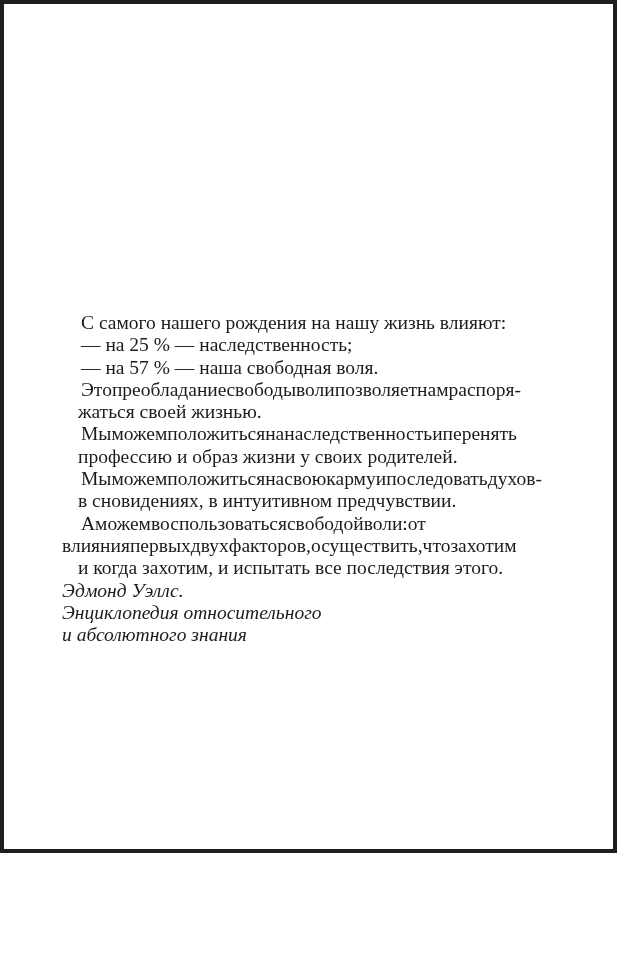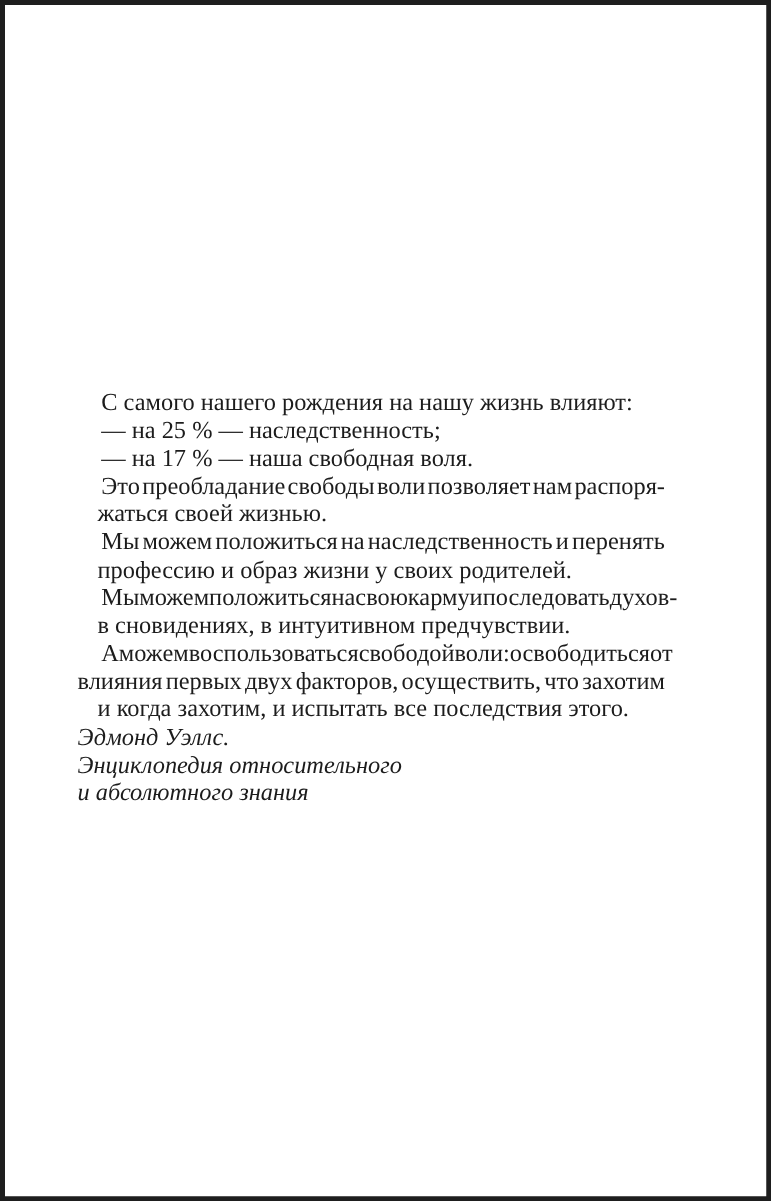--- a/index.html
+++ b/index.html
@@ -5,21 +5,21 @@
   :root {
     --bg: #ffffff;
     --frame: #1e1e1e;
     --ink: #1c1c1c;
   }
   * { margin: 0; padding: 0; box-sizing: border-box; }
   html, body { background: #ffffff; }
   .page {
     position: relative;
     width: 617px;
-    height: 961px;
+    height: 853px;
     background: var(--bg);
     border: 4px solid var(--frame);
     overflow: hidden;
     font-family: "Liberation Serif", "DejaVu Serif", serif;
     color: var(--ink);
     text-decoration: underline;
   }
   .text-block {
     position: absolute;
     left: 58px;
@@ -31,38 +31,38 @@
   .line {
     height: 22.3px;
     white-space: nowrap;
     text-align: left;
   }
   .line.indent { padding-left: 19px; }
   .line.left { padding-left: 0; margin-left: 16px; }
   .line.justify,
   .line.justify-indent {
     display: flex;
-    justify-content: space-between;
+    justify-content: flex-start;
     white-space: nowrap;
   }
   .line.justify-indent { padding-left: 19px; }
   .line.right-italic {
     text-align: left;
     font-style: italic;
   }
 </style>
 </head>
 <body>
 
 <div class="page">
   <div class="text-block">
     <div>
         <div class="line indent">С самого нашего рождения на нашу жизнь влияют:</div>
         <div class="line indent">— на 25 % — наследственность;</div>
-        <div class="line indent">— на 17 % — наша свободная воля.</div>
+        <div class="line indent">— на 57 % — наша свободная воля.</div>
         <div class="line justify-indent">
           <span>Это</span>
           <span>преобладание</span>
           <span>свободы</span>
           <span>воли</span>
           <span>позволяет</span>
           <span>нам</span>
           <span>распоря-</span>
         </div>
         <div class="line left">жаться своей жизнью.</div>
@@ -87,21 +87,20 @@
           <span>последовать</span>
           <span>духов-</span>
         </div>
         <div class="line left">в сновидениях, в интуитивном предчувствии.</div>
         <div class="line justify-indent">
           <span>А</span>
           <span>можем</span>
           <span>воспользоваться</span>
           <span>свободой</span>
           <span>воли:</span>
-          <span>освободиться</span>
           <span>от</span>
         </div>
         <div class="line justify">
           <span>влияния</span>
           <span>первых</span>
           <span>двух</span>
           <span>факторов,</span>
           <span>осуществить,</span>
           <span>что</span>
           <span>захотим</span>

